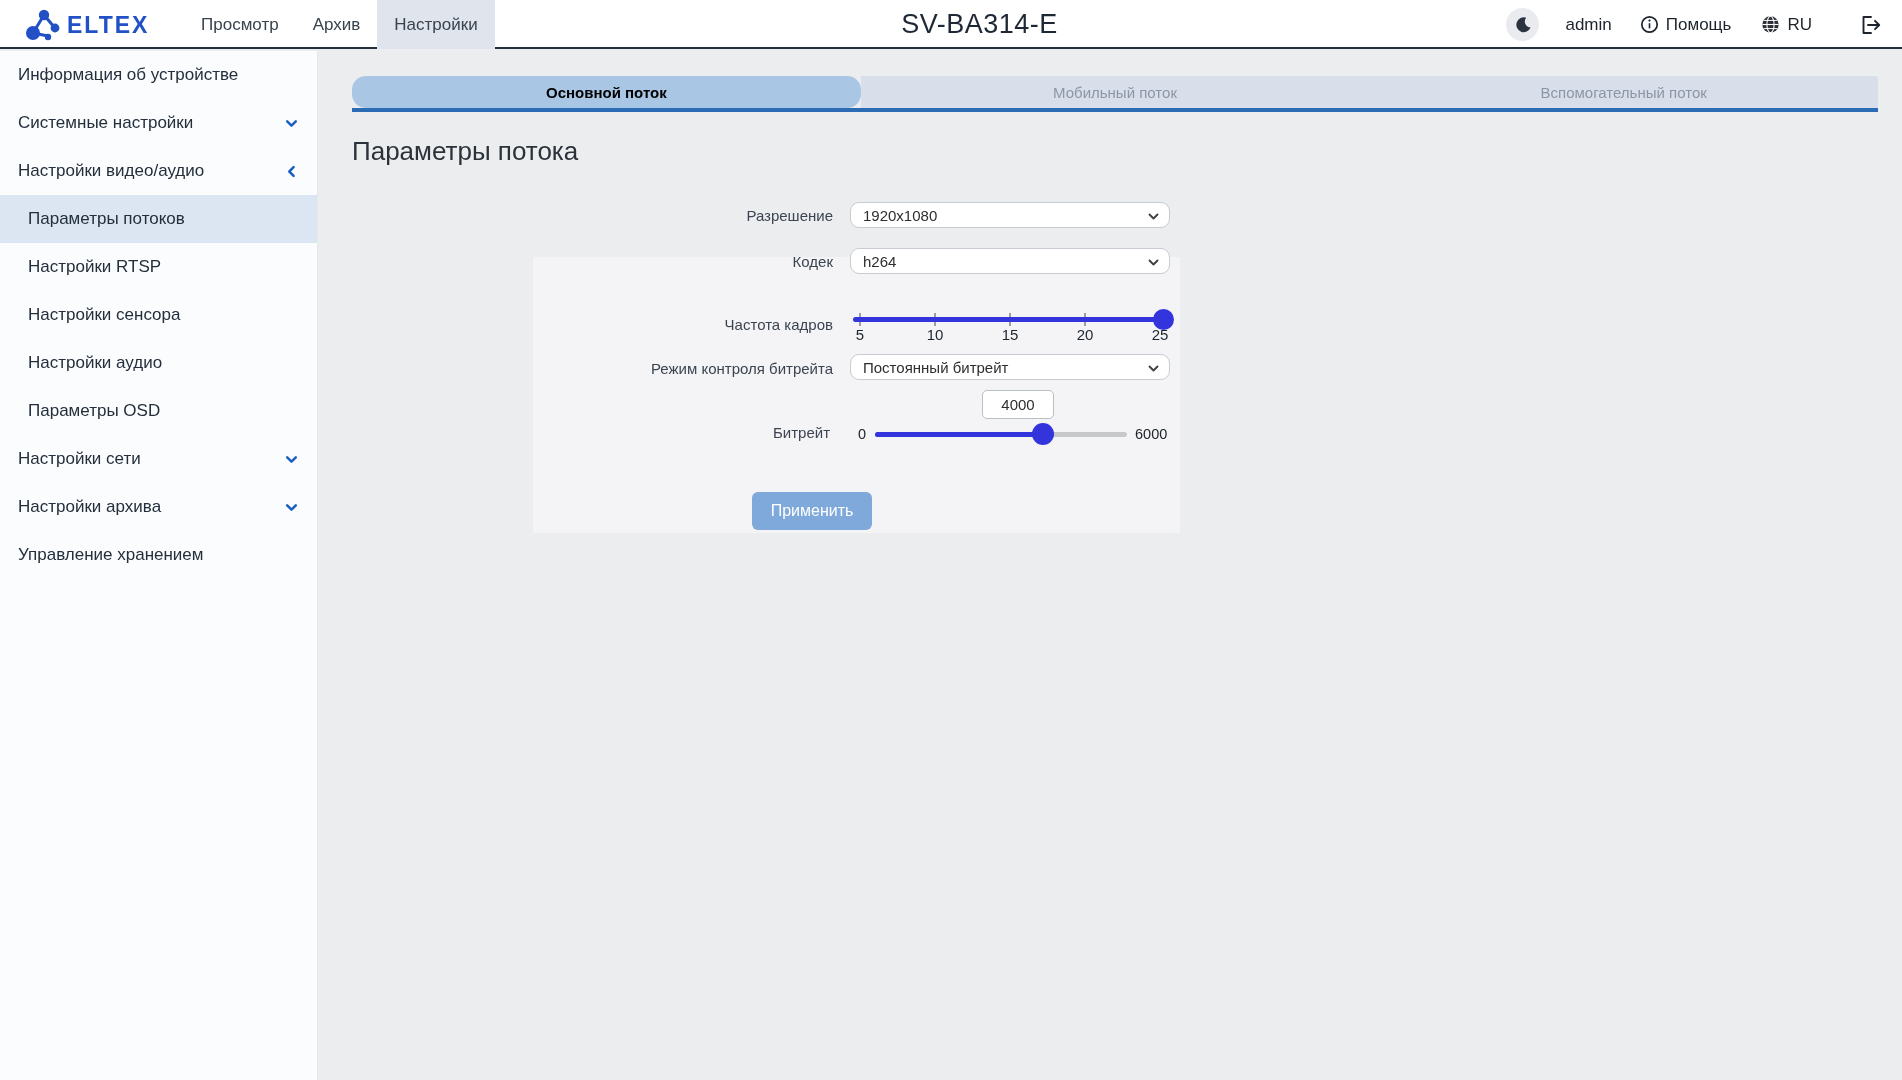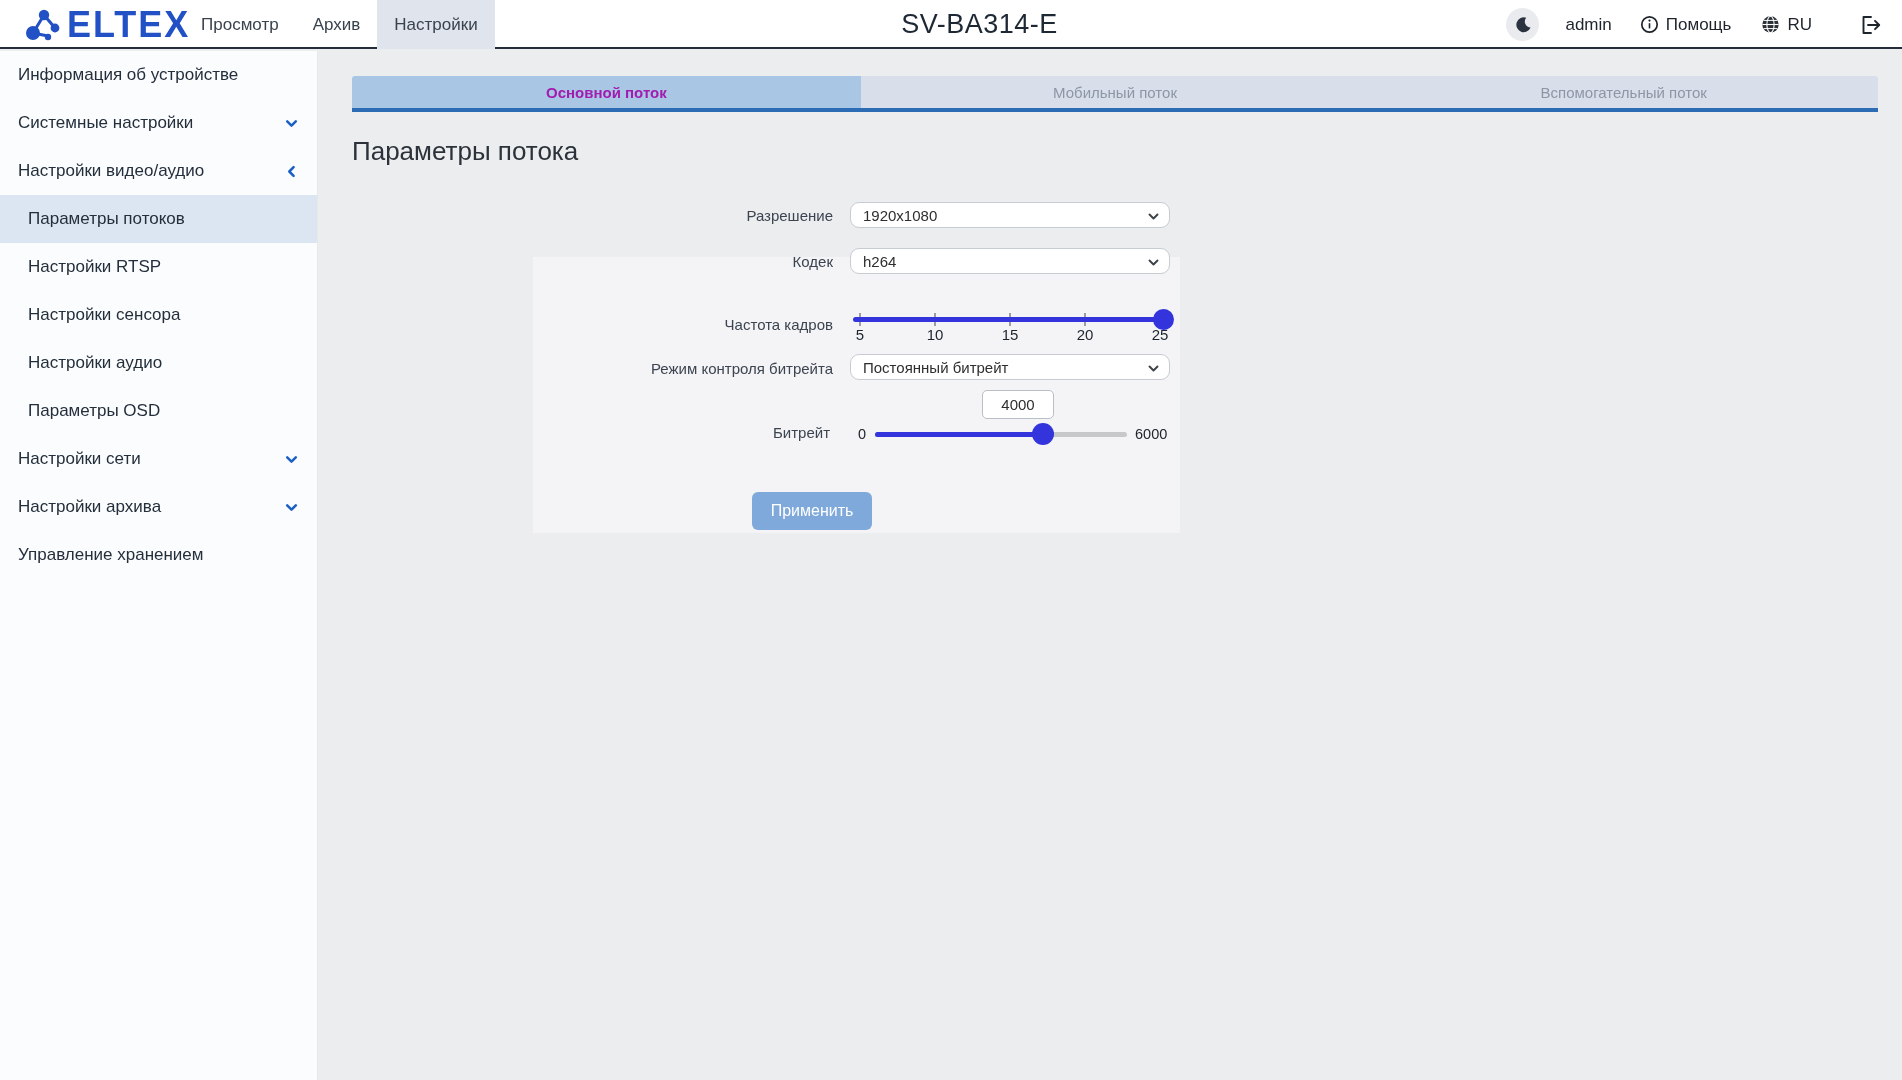--- a/index.html
+++ b/index.html
@@ -15,21 +15,21 @@
     --chevron:#1b5fc4;
     --main_bg:#ecedef;
   }
   *{margin:0;padding:0;box-sizing:border-box;}
   html,body{width:1902px;height:1080px;overflow:hidden;}
   body{font-family:"Liberation Sans","DejaVu Sans",sans-serif;background:var(--main_bg);position:relative;color:#242f3c;}
 
   
   .header{position:absolute;left:0;top:0;width:1902px;height:49px;background:#fff;border-bottom:2px solid var(--header_border);z-index:30;}
   .logo{position:absolute;left:24px;top:6px;height:38px;display:flex;align-items:center;gap:5px;cursor:pointer;}
-  .logo-text{font-size:36px;font-weight:800;letter-spacing:2px;color:var(--logo);line-height:1;}
+  .logo-text{font-size:23px;font-weight:800;letter-spacing:2px;color:var(--logo);line-height:1;}
   .topnav{position:absolute;left:184px;top:0;height:49px;display:flex;align-items:stretch;}
   .topnav-item{display:flex;align-items:center;padding:0 17px;font-size:17px;color:#39434e;cursor:pointer;}
   .topnav-item.active{background:#dfe4ed;}
   .device-title{position:absolute;left:51.5%;top:0;height:49px;transform:translateX(-50%);display:flex;align-items:center;font-size:27px;letter-spacing:.5px;color:#1e2835;}
   .header-right{position:absolute;right:20px;top:0;height:49px;display:flex;align-items:center;}
   .moon-badge{width:33px;height:33px;border-radius:50%;background:#e9ebee;display:flex;align-items:center;justify-content:center;cursor:pointer;}
   .hr-text{font-size:17px;color:#1d242c;}
   .hr-group{display:flex;align-items:center;gap:7px;cursor:pointer;}
   .user-name{margin-left:26px;cursor:pointer;}
   .help-group{margin-left:28px;}
@@ -40,21 +40,21 @@
   .sidebar{position:absolute;left:0;top:51px;width:318px;height:1029px;background:#fbfcfe;border-right:1px solid #e6e8ea;z-index:20;}
   .side-item{height:48px;display:flex;align-items:center;font-size:17px;color:#242f3c;cursor:pointer;padding-left:18px;padding-right:18px;}
   .side-item.sub{padding-left:28px;}
   .side-item.selected{background:var(--sidebar_selected_bg);}
   .side-chevron{margin-left:auto;display:flex;align-items:center;}
 
   
   .main{position:absolute;left:318px;top:51px;width:1584px;height:1029px;background:var(--main_bg);}
   .tabs{position:absolute;left:352px;top:76px;width:1526px;height:32px;display:flex;border-radius:3px 3px 0 0;overflow:hidden;z-index:5;}
   .tab{flex:1;display:flex;align-items:center;justify-content:center;font-size:15px;color:#8d96a5;background:var(--tab_inactive_bg);cursor:pointer;}
-  .tab.active{background:var(--tab_active_bg);color:#a21caf;font-weight:700;}
+  .tab.active{background:var(--tab_active_bg);color:#000000;font-weight:700;border-radius:14px;}
   .tabs-underline{position:absolute;left:352px;top:108px;width:1526px;height:4px;background:var(--accent);z-index:5;}
   .page-title{position:absolute;left:352px;top:136px;font-size:26px;line-height:30px;font-weight:500;color:#2b323a;}
   .form-panel{position:absolute;left:533px;top:257px;width:647px;height:276px;background:rgba(255,255,255,0.42);}
 
   .fld-label{position:absolute;width:333px;left:500px;text-align:right;font-size:15px;color:#3b4450;line-height:24px;}
   .sel-wrap{position:absolute;left:850px;width:320px;height:26px;}
   .sel-wrap select{width:100%;height:100%;appearance:none;-webkit-appearance:none;border:1px solid #c7ccd2;border-radius:9px;background:#fff;font-size:15px;color:#2e2e2e;padding:0 30px 0 12px;font-family:inherit;cursor:pointer;}
   .sel-chevron{position:absolute;right:10px;top:8px;pointer-events:none;display:flex;}
 
   

